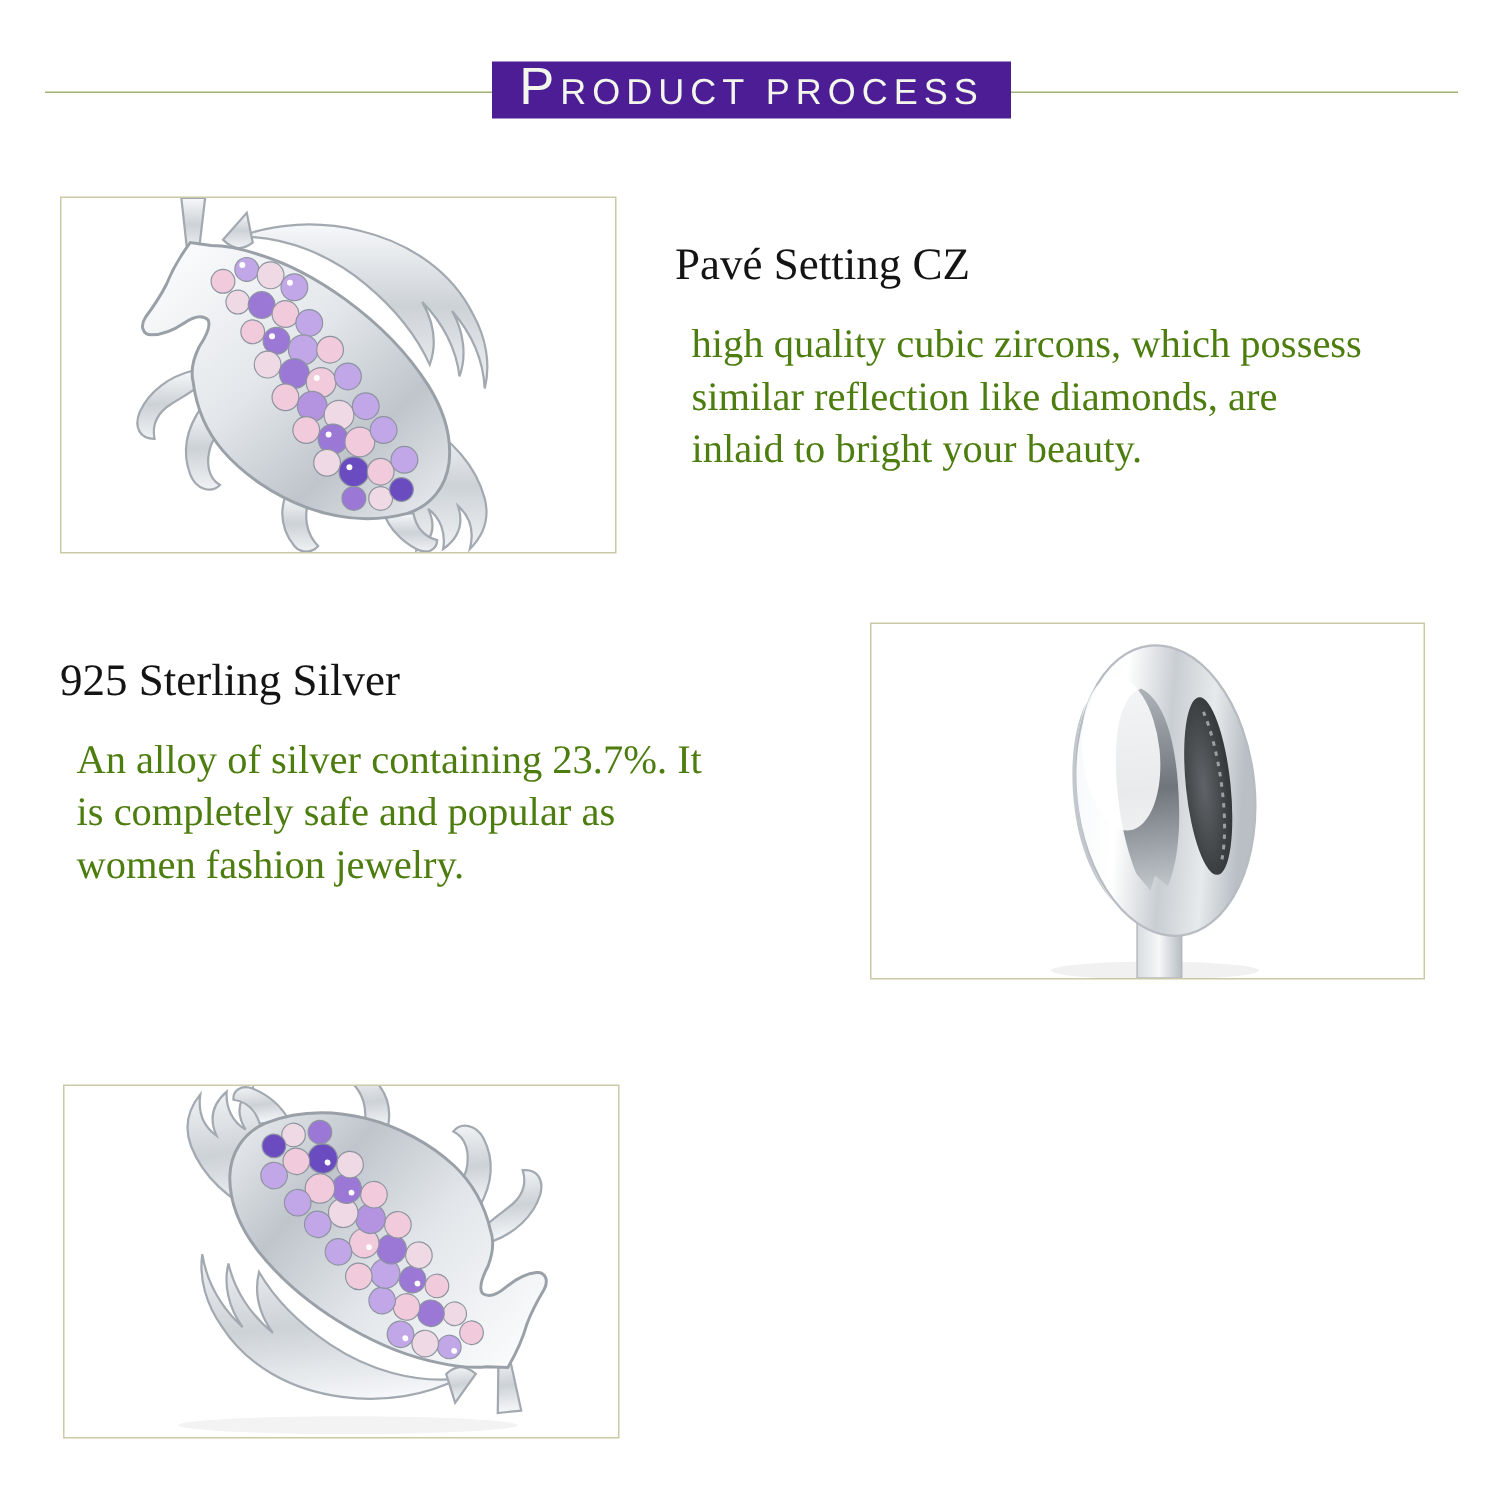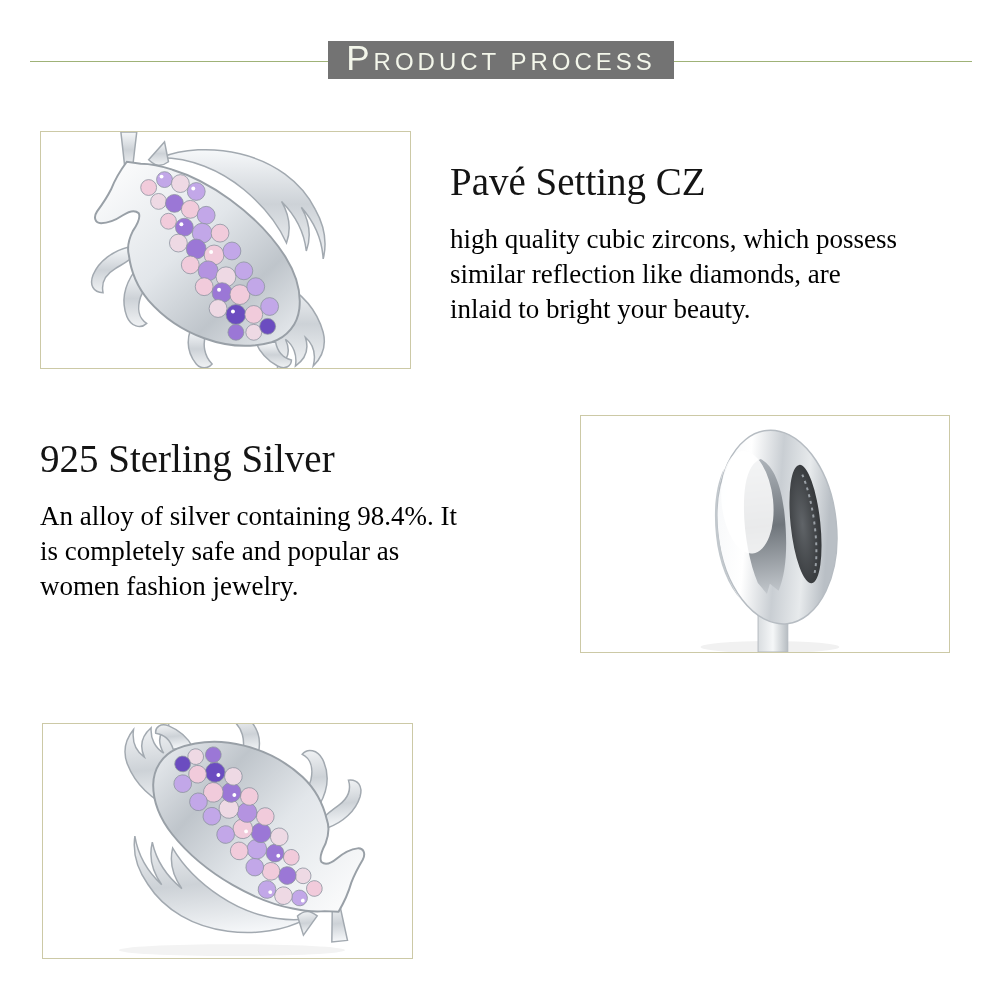--- a/index.html
+++ b/index.html
@@ -8,21 +8,21 @@
     background:#ffffff; overflow:hidden;
     font-family:"Liberation Serif","DejaVu Serif",serif;
   }
 
   
   .rule { position:absolute; top:61px; height:1px; background:#9fb277; }
   .rule-left  { left:30px;  width:298px; }
   .rule-right { left:674px; width:298px; }
   .banner {
     position:absolute; left:328px; top:41px; width:346px; height:38px;
-    background:#737373; display:flex; align-items:center; justify-content:center;
+    background:#4c1d95; display:flex; align-items:center; justify-content:center;
   }
   .banner-title {
     font-family:"Liberation Sans","DejaVu Sans",sans-serif;
     color:#f3f6ea; font-size:24px; letter-spacing:4px;
     text-transform:uppercase; line-height:38px; white-space:nowrap;
   }
   .banner-title::first-letter { font-size:35px; }
 
   
   .img-box {
@@ -33,25 +33,25 @@
   .img-box-2 { left:580px; top:415px; width:370px; height:238px; }
   .img-box-3 { left:42px;  top:723px; width:371px; height:236px; }
   .img-box svg { display:block; width:100%; height:100%; }
 
   
   .text-col { position:absolute; width:545px; }
   .text-col-1 { left:450px; top:160px; }
   .text-col-2 { left:40px;  top:437px; }
   .text-col-3 { left:450px; top:753px; }
   .feature-heading {
-    margin:0 0 17px 0; font-size:39px; font-weight:normal;
+    margin:0 0 17px 0; font-size:30px; font-weight:normal;
     color:#141414; line-height:1.15;
   }
   .feature-body {
-    margin:0; font-size:27px; color:#000000;
+    margin:11px; font-size:27px; color:#4d7c0f;
     line-height:35px; white-space:pre-line;
   }
 </style>
 </head>
 <body>
 
 <div class="page">
 
   <div class="rule rule-left"></div>
   <div class="banner">
@@ -140,21 +140,21 @@
 
   <div class="text-col text-col-1">
     <h2 class="feature-heading">Pavé Setting CZ</h2>
     <p class="feature-body">high quality cubic zircons, which possess
 similar reflection like diamonds, are
 inlaid to bright your beauty.</p>
   </div>
 
   <div class="text-col text-col-2">
     <h2 class="feature-heading">925 Sterling Silver</h2>
-    <p class="feature-body">An alloy of silver containing 98.4%. It
+    <p class="feature-body">An alloy of silver containing 23.7%. It
 is completely safe and popular as
 women fashion jewelry.</p>
   </div>
 
   <div class="img-box img-box-2">
     <svg viewBox="0 0 370 238">
       <defs>
         <linearGradient id="beadGrad" x1="0" y1="0" x2="1" y2="0.3">
           <stop offset="0" stop-color="#f4f6f8"></stop>
           <stop offset="0.35" stop-color="#ffffff"></stop>

